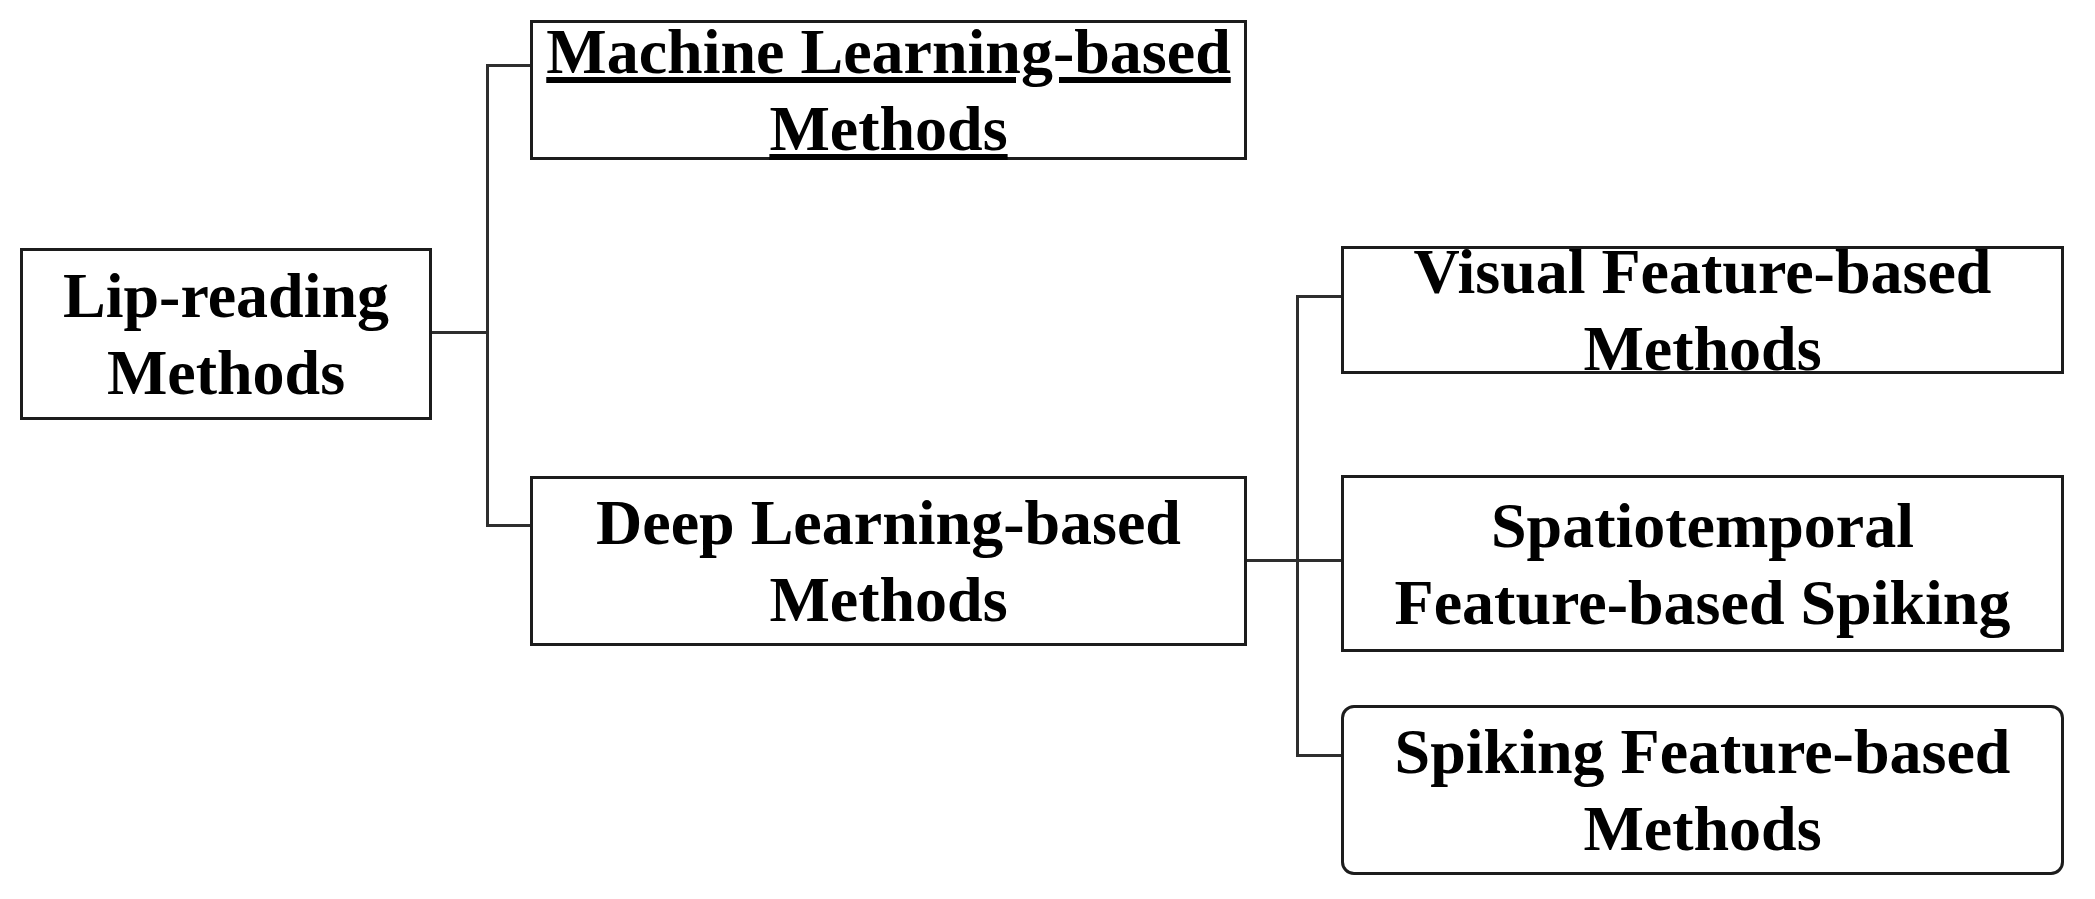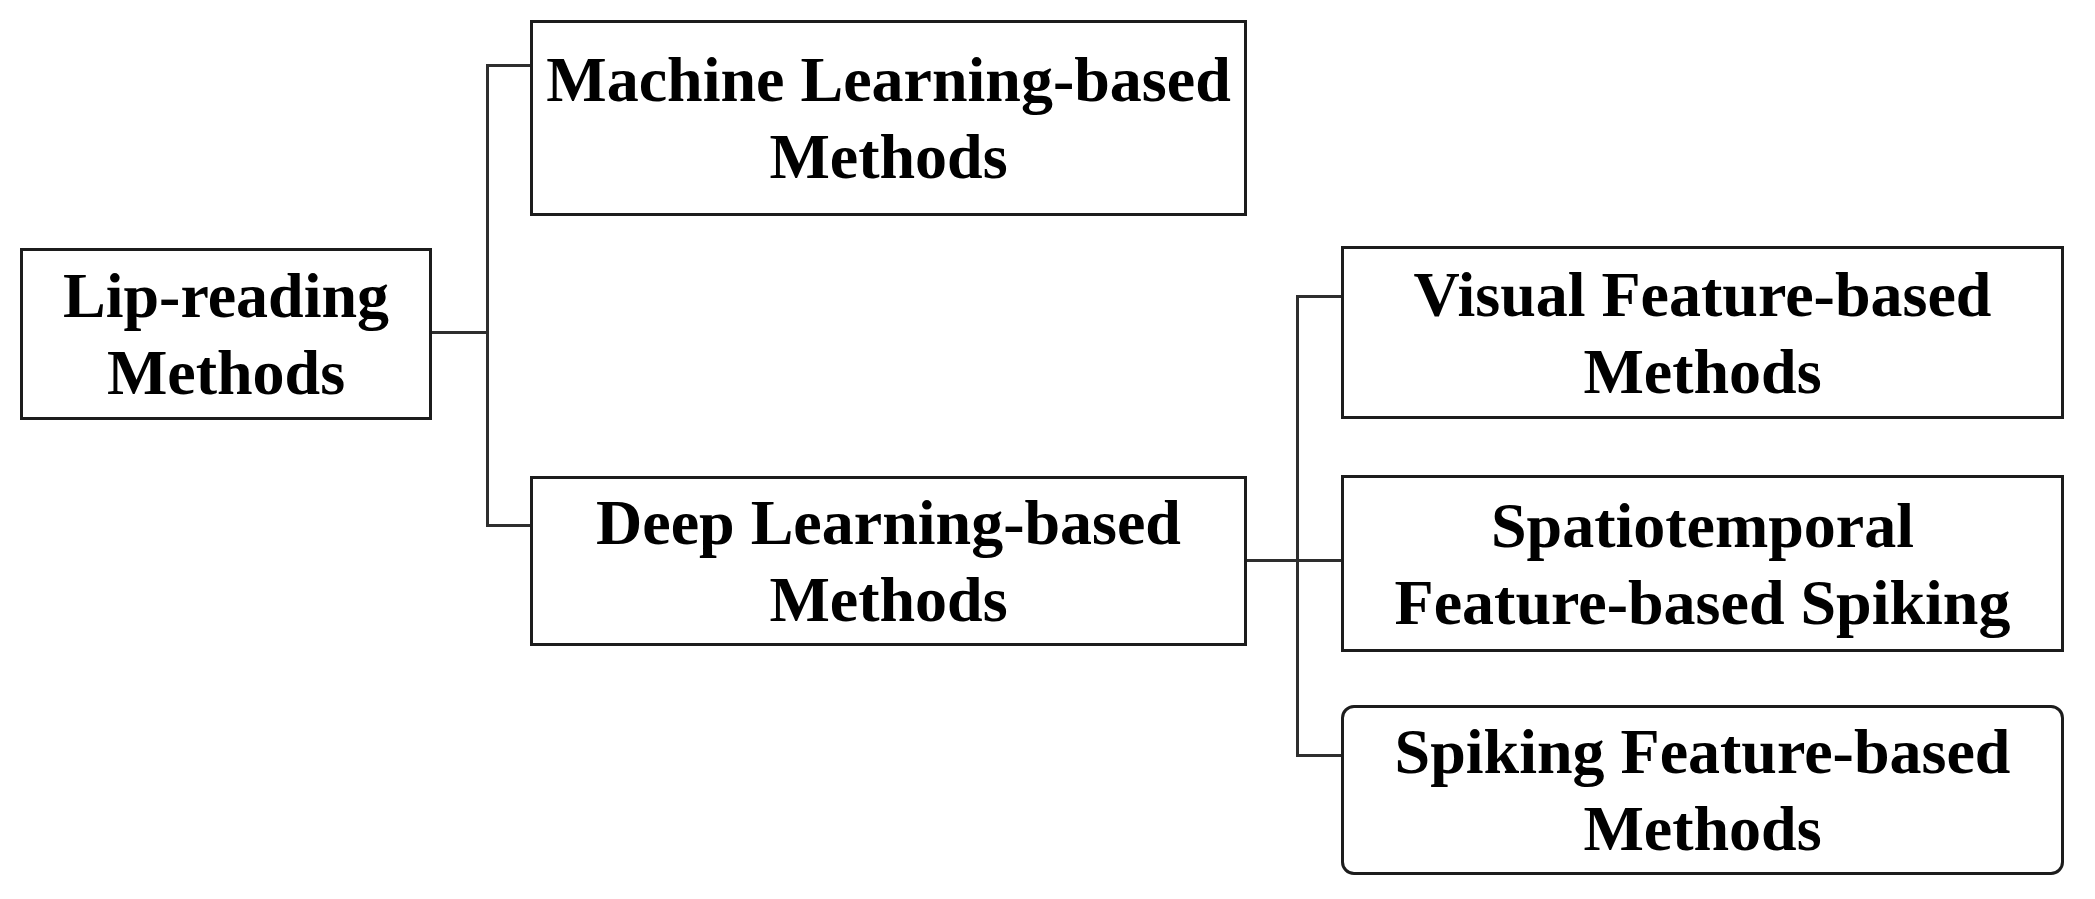--- a/index.html
+++ b/index.html
@@ -37,23 +37,23 @@
   .node .label .ln {
     display: block;
   }
   .connector {
     position: absolute;
     background: #2e2e2e;
     z-index: 1;
   }
   
   #node-root     { left: 20px;   top: 248px; width: 412px; height: 172px; }
-  #node-machine  { left: 530px;  top: 20px;  width: 717px; height: 196px; }
+  #node-machine  { left: 530px;  top: 20px;  width: 717px; height: 140px; text-decoration: underline; }
   #node-deep     { left: 530px;  top: 476px; width: 717px; height: 170px; }
-  #node-visual   { left: 1341px; top: 246px; width: 723px; height: 173px; }
+  #node-visual   { left: 1341px; top: 246px; width: 723px; height: 128px; }
   #node-spatio   { left: 1341px; top: 475px; width: 723px; height: 177px; text-align: center; }
   #node-spiking  { left: 1341px; top: 705px; width: 723px; height: 170px; border-radius: 13px; }
   
   #conn-root-stub        { left: 428px;  top: 331px; width: 61px;  height: 3px; }
   #conn-left-vertical    { left: 486px;  top: 64px;  width: 3px;   height: 463px; }
   #conn-left-top-stub    { left: 486px;  top: 64px;  width: 47px;  height: 3px; }
   #conn-left-bottom-stub { left: 486px;  top: 524px; width: 47px;  height: 3px; }
   #conn-deep-stub        { left: 1244px; top: 559px; width: 100px; height: 3px; }
   #conn-right-vertical   { left: 1296px; top: 295px; width: 3px;   height: 462px; }
   #conn-right-top-stub   { left: 1296px; top: 295px; width: 48px;  height: 3px; }

